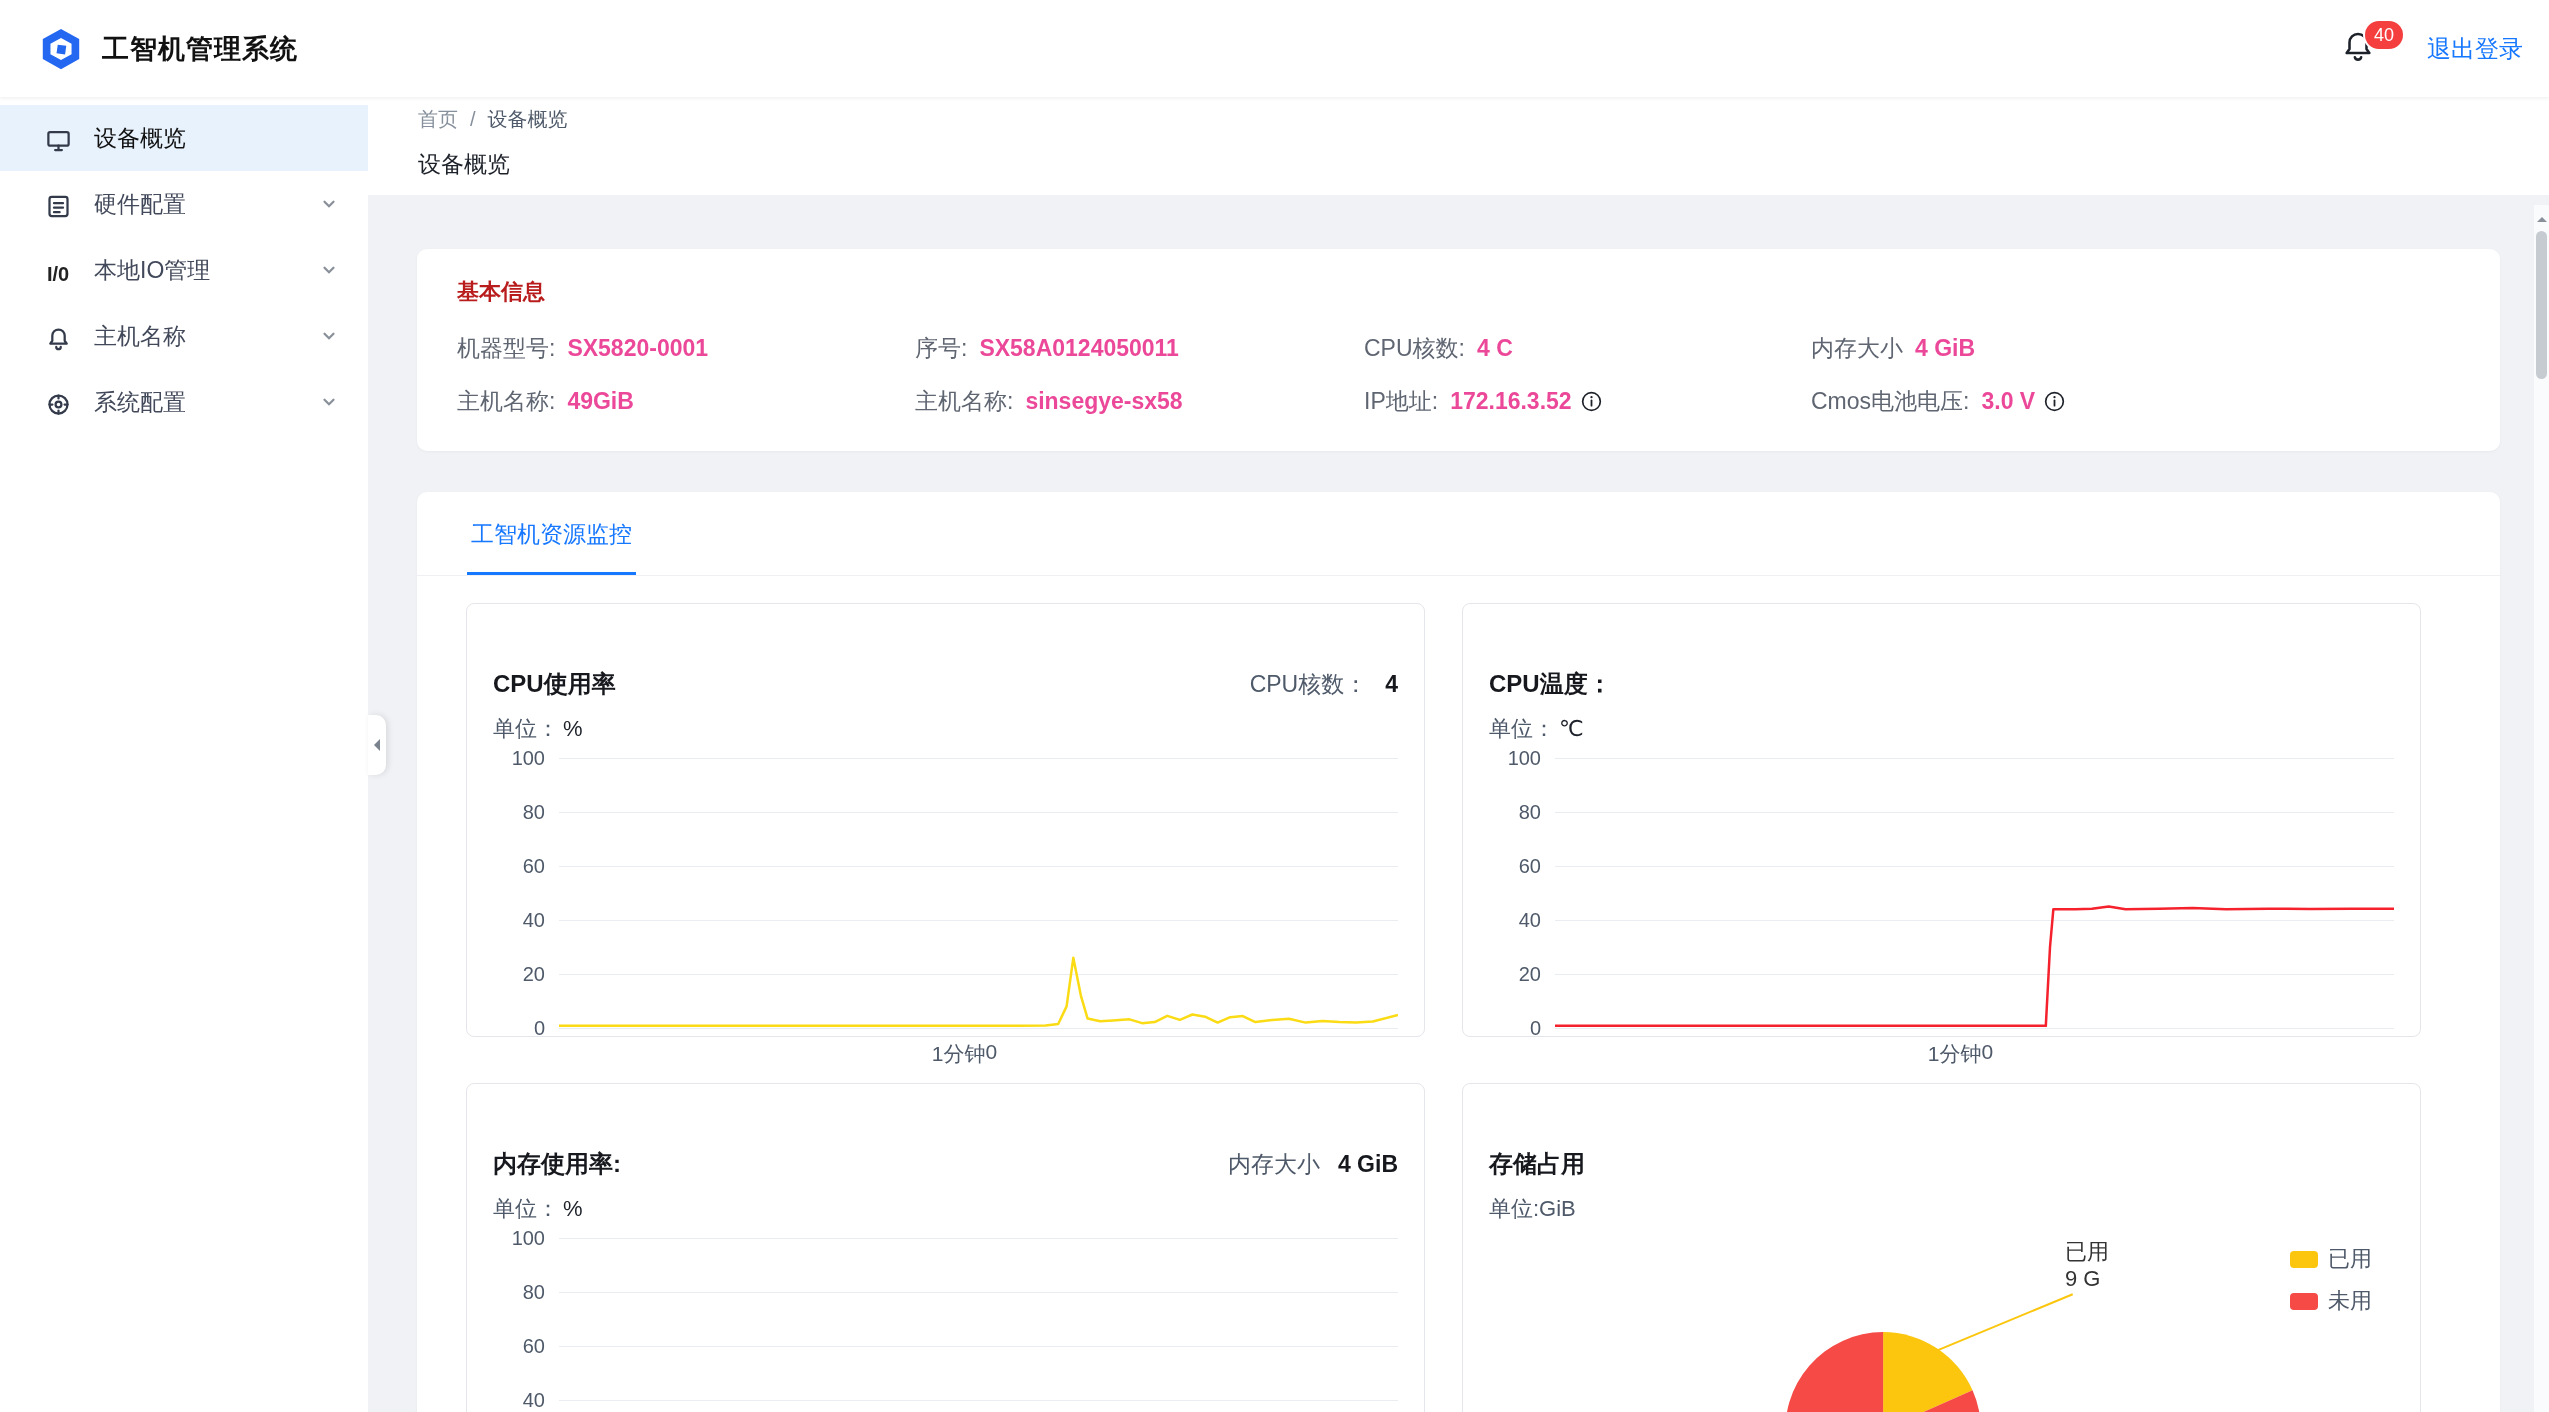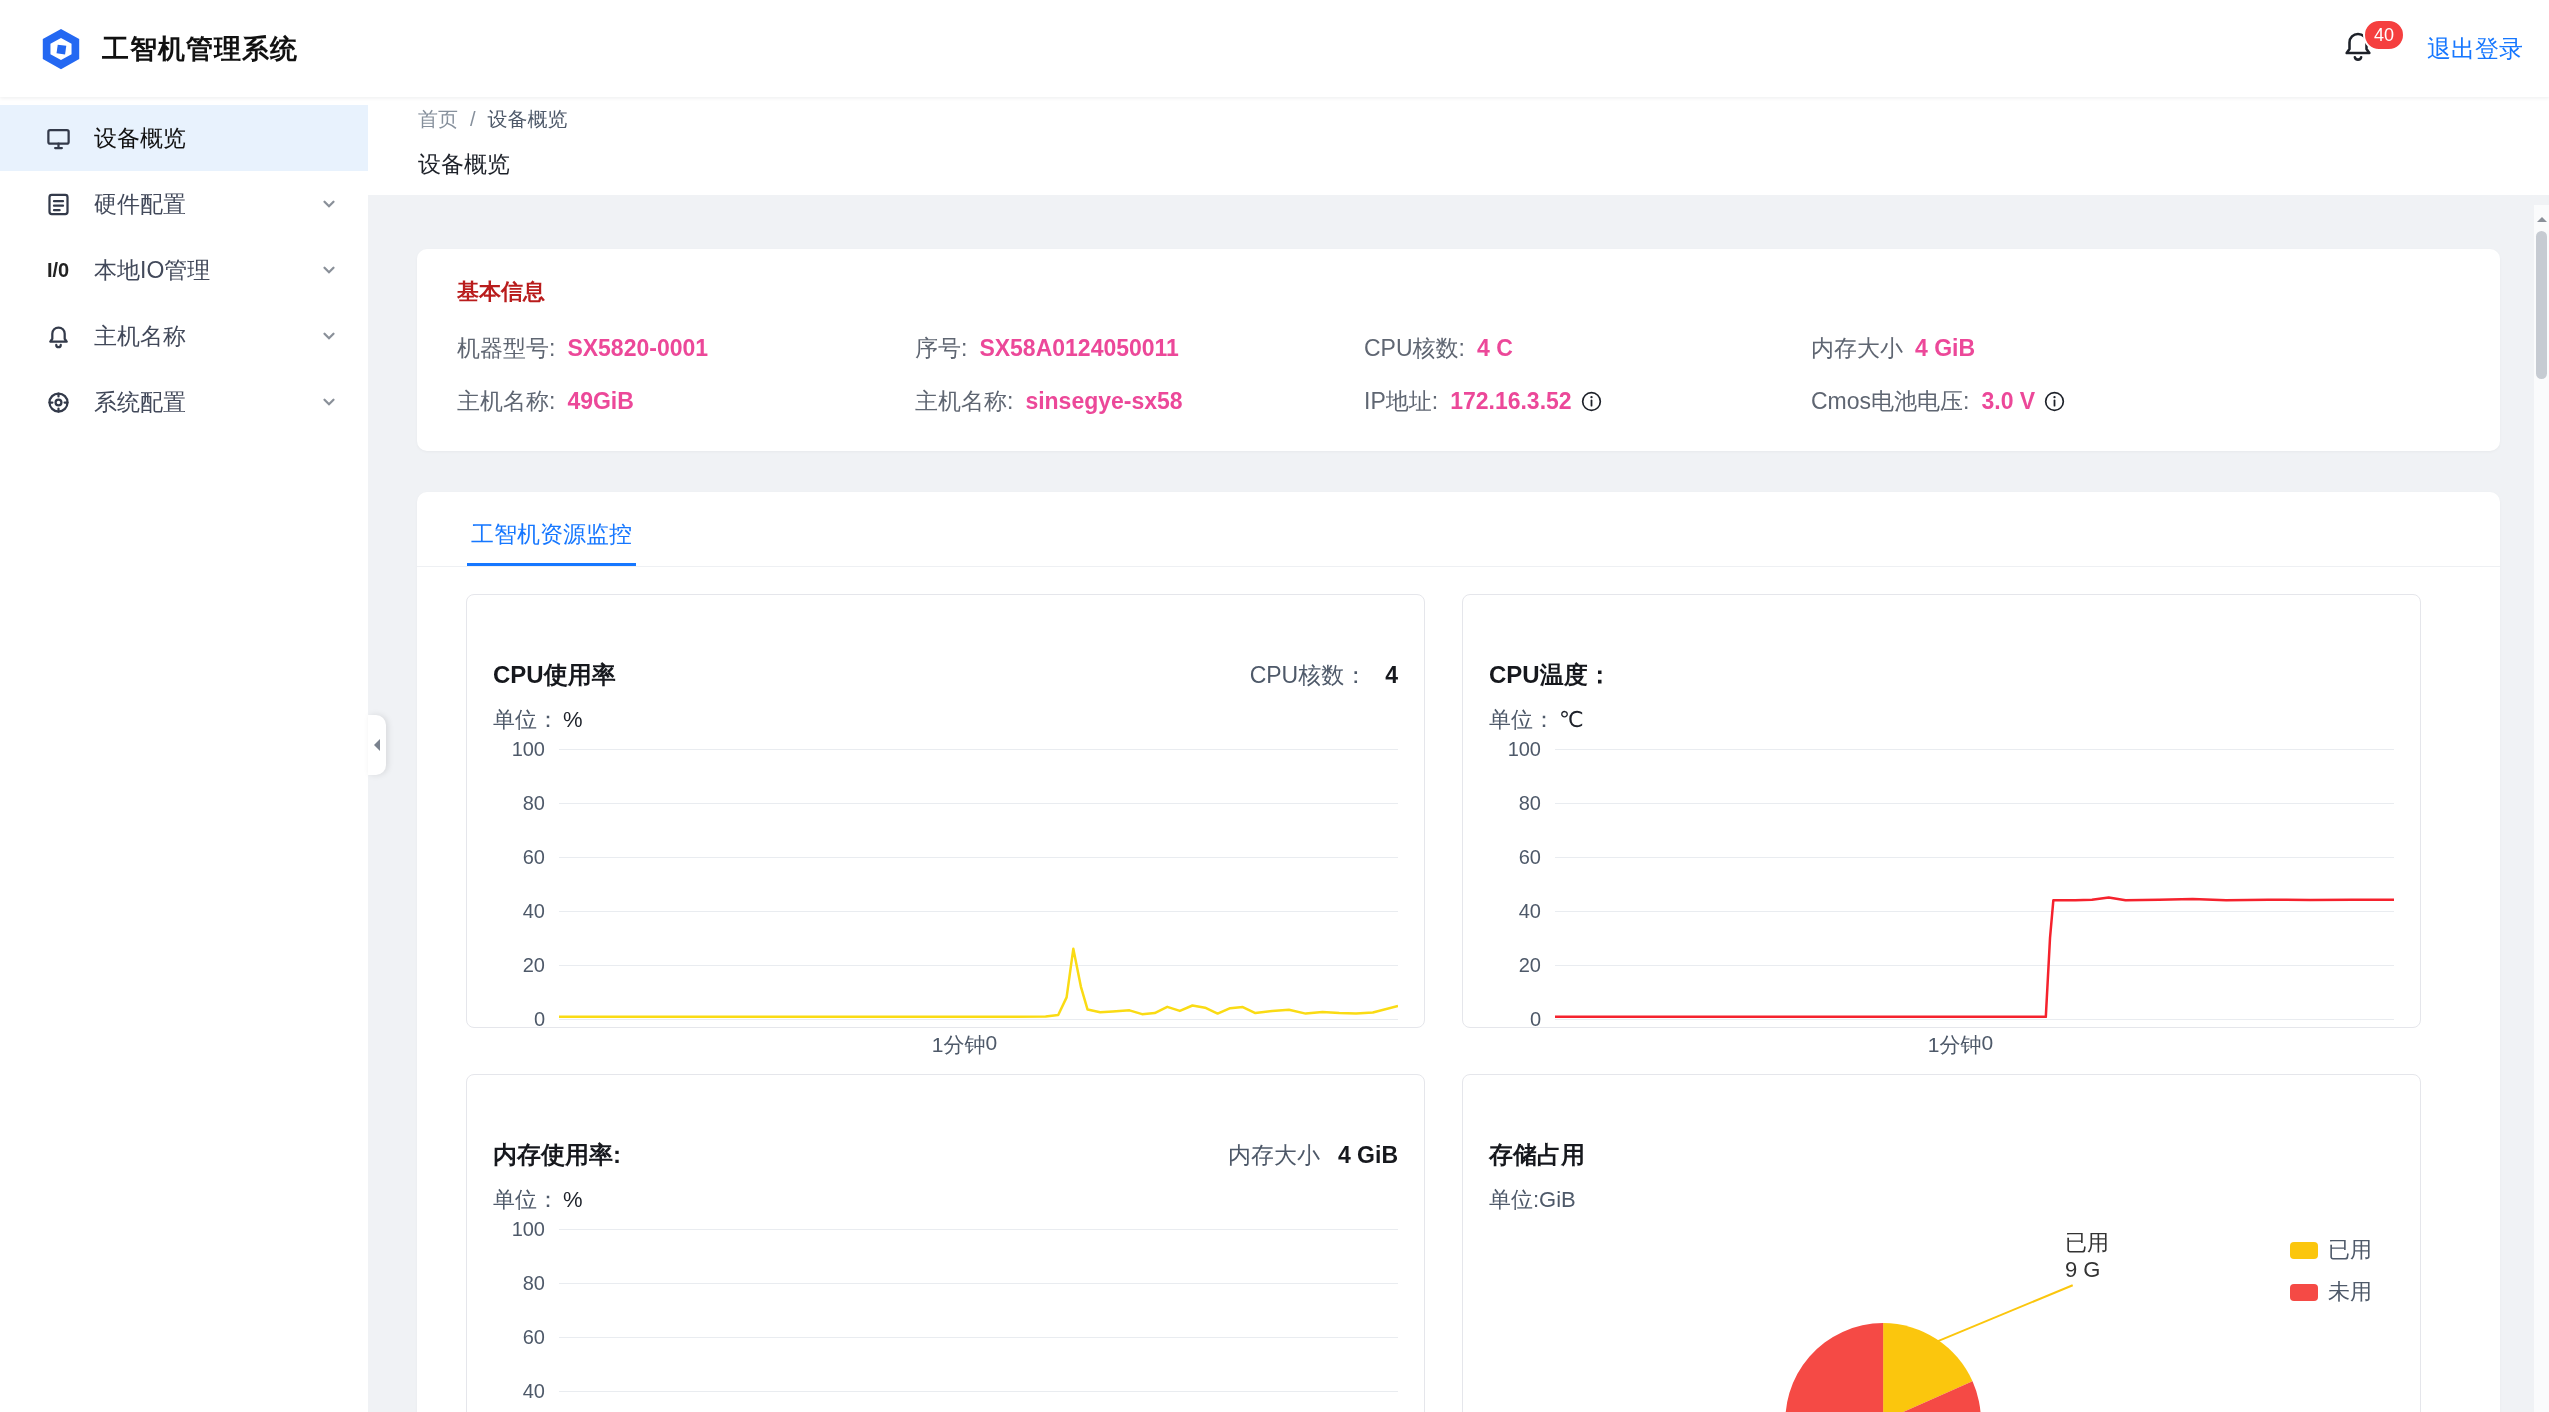--- a/index.html
+++ b/index.html
@@ -16,21 +16,21 @@
   .bell-wrap { position:relative; width:42px; height:44px; cursor:pointer; }
   .badge { position:absolute; top:-8px; left:22px; background:#f53f3f; color:#fff;
            font-size:18px; line-height:1; padding:5px 9px; border-radius:999px; border:2px solid #fff; }
   .logout { color:#1677ff; font-size:24px; cursor:pointer; }
 
   
   .sidebar { position:absolute; top:97px; left:0; bottom:0; width:368px; background:#fff;
              padding-top:8px; z-index:20; }
   .side-item { height:66px; display:flex; align-items:center; gap:20px;
                padding:0 30px 0 42px; font-size:23px; color:#42495a; cursor:pointer; }
-  .side-item .s-icon { width:32px; height:32px; display:flex; align-items:center; justify-content:center; color:#333a4a; }
+  .side-item .s-icon { width:32px; height:32px; display:flex; align-items:flex-end; justify-content:center; color:#333a4a; }
   .side-item.active { background:#e8f2fd; color:#111; font-weight:500; }
   .side-item .chev { margin-left:auto; color:#8a9099; display:flex; }
   .io-glyph { font-weight:700; font-size:20px; font-style:normal; letter-spacing:0; color:#222; }
 
   
   .collapse-handle { position:absolute; left:368px; top:715px; width:18px; height:60px;
                      background:#fff; border-radius:0 10px 10px 0; z-index:25;
                      box-shadow:2px 0 6px rgba(0,0,0,.10); display:flex; align-items:center; justify-content:center; cursor:pointer; }
   .collapse-arrow { width:0; height:0; border:6px solid transparent; border-right-color:#7a828e; margin-left:-6px; }
 
@@ -48,21 +48,21 @@
 
   .basic-card { padding:28px 40px 34px; }
   .card-title { font-size:22px; font-weight:700; color:#b91c1c; }
   .fields { margin-top:26px; display:grid; grid-template-columns:458px 449px 447px 1fr; row-gap:22px; font-size:23px; align-items:center; }
   .field { display:flex; align-items:center; white-space:nowrap; }
   .f-label { color:#5f6672; margin-right:12px; }
   .f-value { color:#ec4899; font-weight:700; }
   .info-ic { margin-left:9px; display:inline-flex; cursor:pointer; }
 
   .monitor-card { margin-top:41px; height:1120px; }
-  .tabbar { border-bottom:1px solid #eef0f3; padding:0 40px; display:flex; height:75px; }
+  .tabbar { border-bottom:1px solid #eef0f3; padding:0 40px; display:flex; height:84px; }
   .tab { margin-left:10px; padding:27px 4px 0; color:#1677ff; font-size:23px; border-bottom:3px solid #1677ff; cursor:pointer; }
 
   .charts { padding:27px 49px 49px; display:grid; grid-template-columns:959px 959px; column-gap:37px; row-gap:46px; }
   .chart-card { border:1px solid #e5e6eb; border-radius:8px; padding:24px 26px; height:434px; position:relative; }
   .chart-head { display:flex; justify-content:space-between; align-items:center;margin-top:40px; }
   .chart-title { font-size:24px; font-weight:700; color:#16181d; }
   .chart-extra { font-size:23px; color:#4e5969; }
   .chart-extra b { color:#16181d; font-weight:700; margin-left:18px; }
   .chart-unit { margin-top:14px; font-size:22px; color:#4e5969; }
   .chart-unit b { font-weight:400; color:#1d2129; margin-left:4px; }

